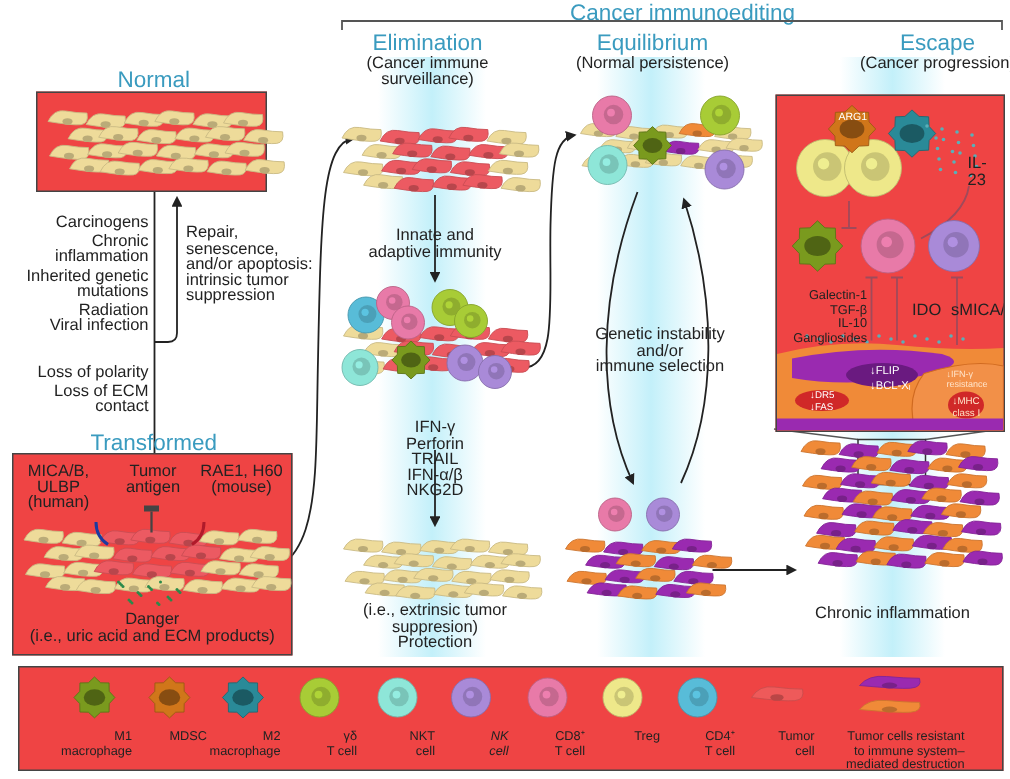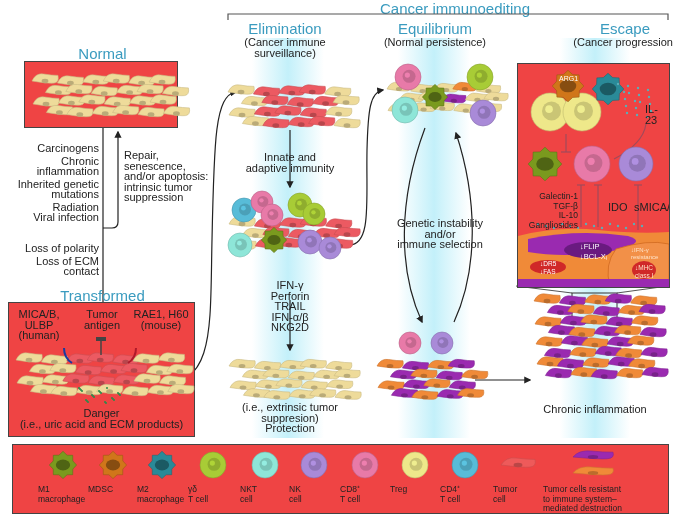--- a/index.html
+++ b/index.html
@@ -6,21 +6,21 @@
   body{width:673px;height:519px;position:relative;overflow:hidden;font-family:"Liberation Sans",sans-serif;color:#222;}
   .abs{position:absolute;}
   .txt{font-size:11px;line-height:10.5px;color:#222;}
   .title-blue{color:#3a9bbf;font-size:15px;}
   .center{text-align:center;}
   .right{text-align:right;}
   .box{position:absolute;border:1.5px solid #444;background:#ef4444;}
   .glow{position:absolute;background:linear-gradient(90deg,rgba(190,240,250,0) 0%,rgba(175,235,248,0.75) 50%,rgba(190,240,250,0) 100%);}
   svg{position:absolute;overflow:visible;}
   .legend-item{position:absolute;top:0;width:50px;text-align:center;}
-  .legend-label{font-size:8.5px;line-height:9.5px;color:#222;text-align:left;}
+  .legend-label{font-size:8.5px;line-height:9.5px;color:#222;text-align:right;}
 </style>
 </head>
 <body>
 
 <div class="glow" style="left:252px;top:38px;width:72px;height:400px;"></div>
 <div class="glow" style="left:398px;top:38px;width:72px;height:400px;"></div>
 <div class="glow" style="left:560px;top:38px;width:70px;height:400px;"></div>
 
 <div class="abs title-blue center" style="left:340px;top:0px;width:230px;">Cancer immunoediting</div>
 <svg style="left:0;top:0;width:673px;height:30px;">
@@ -1115,21 +1115,21 @@
             <circle cx="24.35" cy="14.05" r="2.6" fill="#bce43c" opacity="0.7"></circle>
           </g>
         </svg><div class="legend-label">γδ</div><div class="legend-label">T cell</div></div>
       <div class="legend-item" style="width: 50px; left: 227px;"><svg width="50" height="32" style="position: relative;">
           <g>
             <circle cx="25" cy="16" r="13" fill="#8ee6d8" stroke="#72b8ad" stroke-width="0.6"></circle>
             <circle cx="26.04" cy="15.35" r="6.5" fill="#79c4b8"></circle>
             <circle cx="24.35" cy="14.05" r="2.6" fill="#9ffff2" opacity="0.7"></circle>
           </g>
         </svg><div class="legend-label">NKT</div><div class="legend-label">cell</div></div>
-      <div class="legend-item" style="width: 50px; left: 276px;"><svg width="50" height="32" style="position: relative;">
+      <div class="legend-item" style="width: 50px; left: 276px; font-style: italic;"><svg width="50" height="32" style="position: relative;">
           <g>
             <circle cx="25" cy="16" r="13" fill="#a98ad8" stroke="#876ead" stroke-width="0.6"></circle>
             <circle cx="26.04" cy="15.35" r="6.5" fill="#9075b8"></circle>
             <circle cx="24.35" cy="14.05" r="2.6" fill="#bd9bf2" opacity="0.7"></circle>
           </g>
         </svg><div class="legend-label">NK</div><div class="legend-label">cell</div></div>
       <div class="legend-item" style="width: 50px; left: 327px;"><svg width="50" height="32" style="position: relative;">
           <g>
             <circle cx="25" cy="16" r="13" fill="#e87aa8" stroke="#ba6286" stroke-width="0.6"></circle>
             <circle cx="26.04" cy="15.35" r="6.5" fill="#c5688f"></circle>

